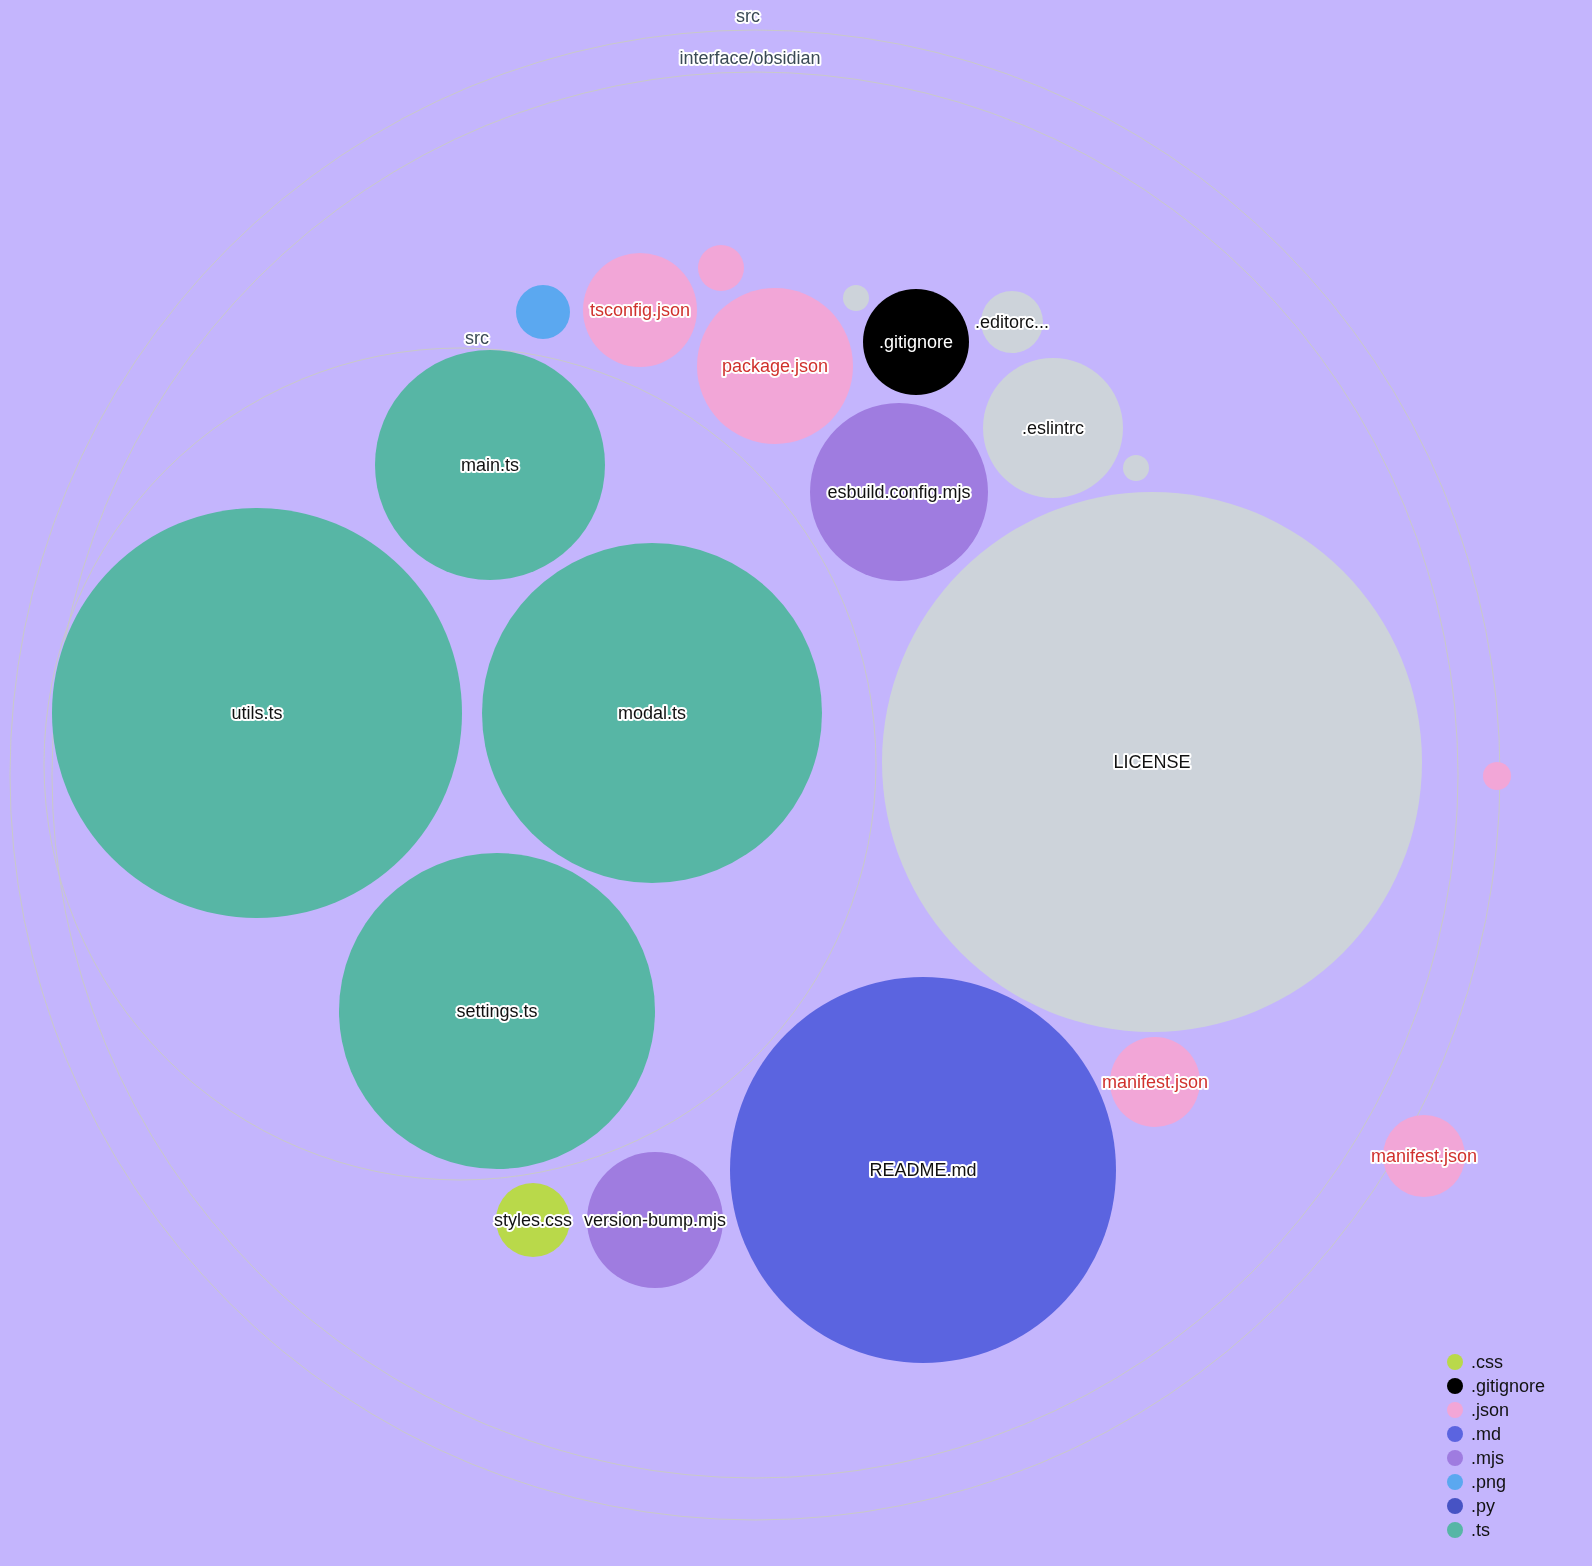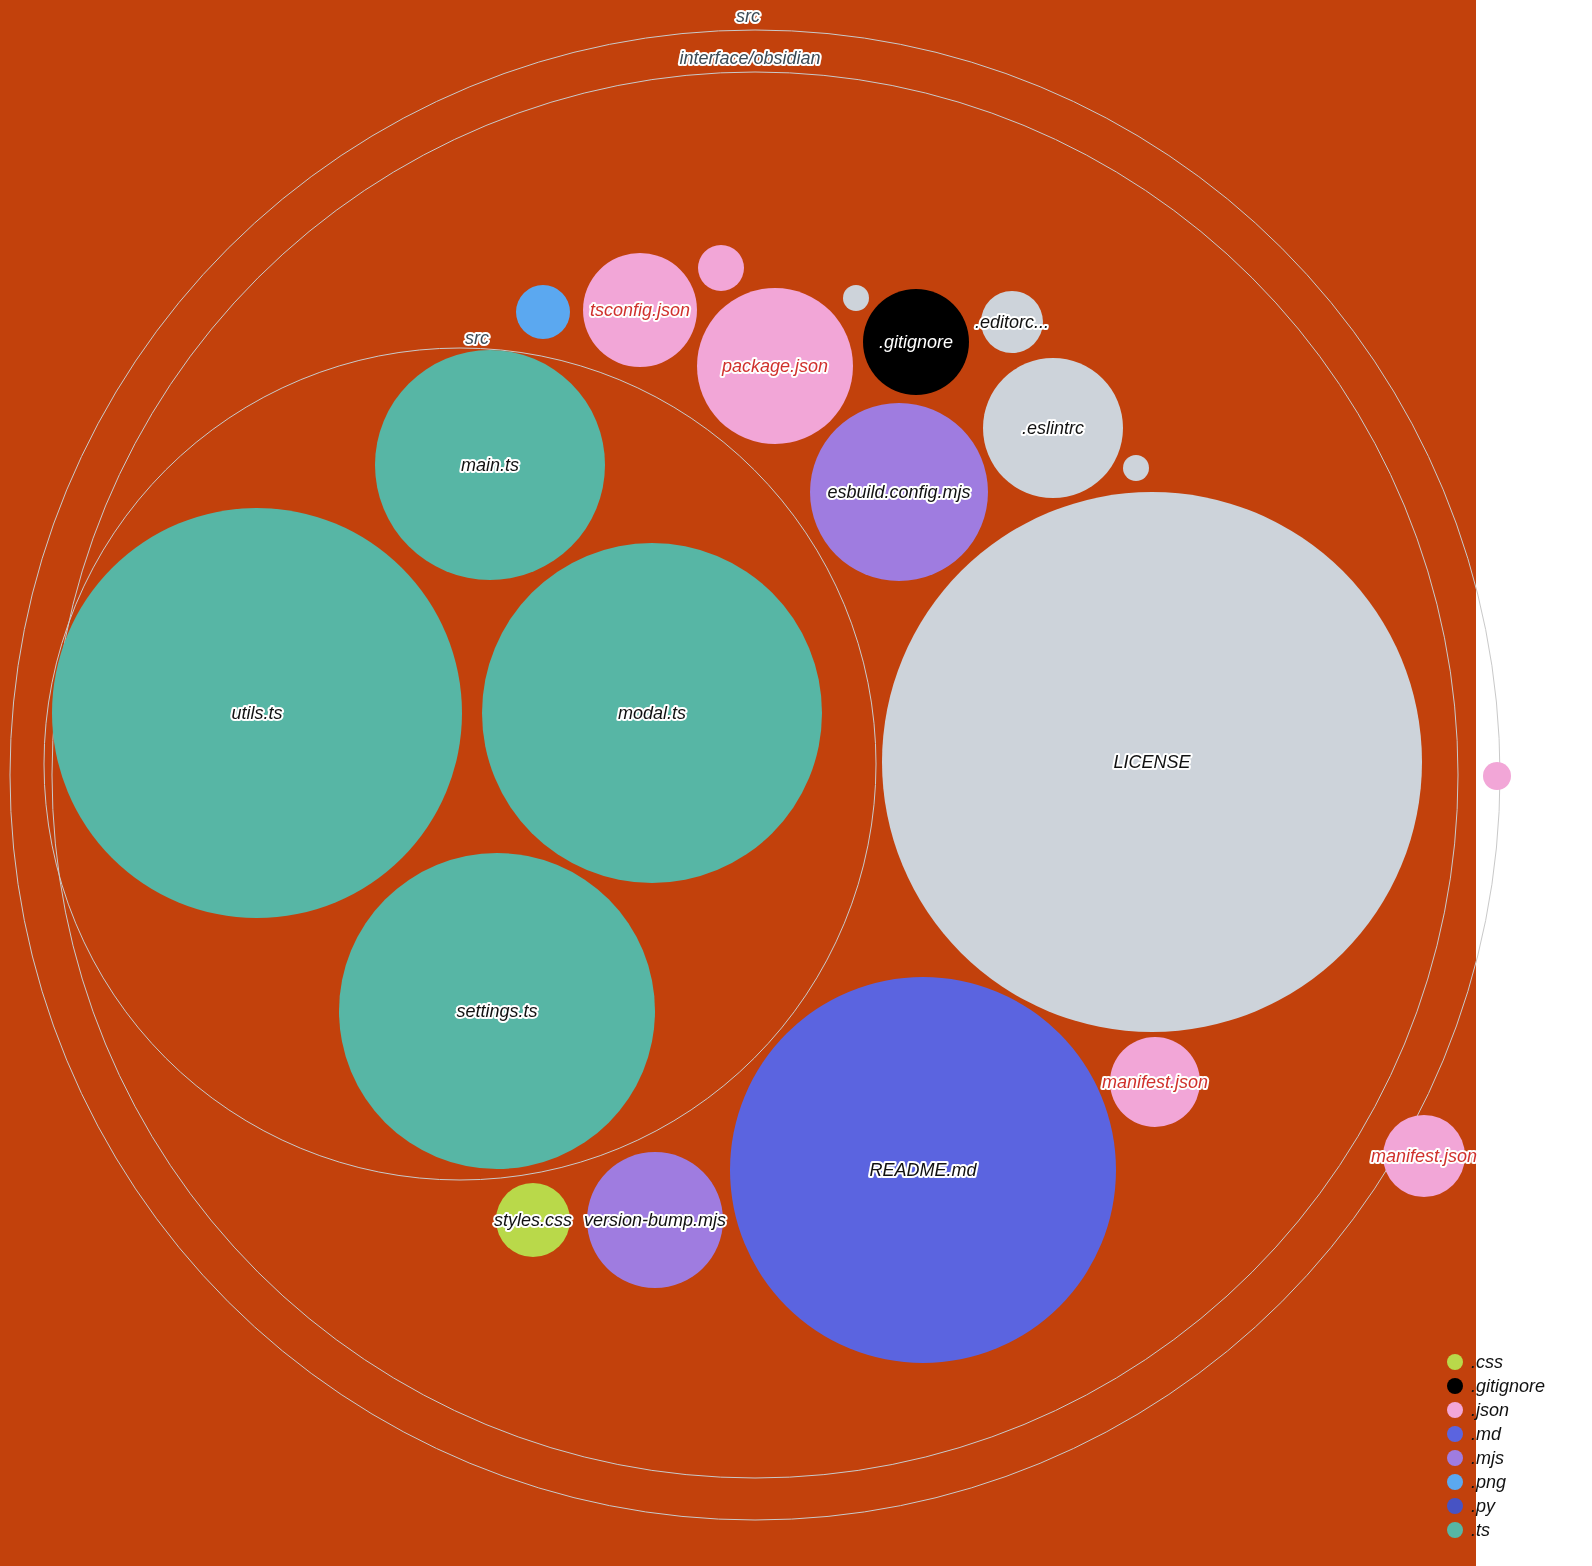--- a/index.html
+++ b/index.html
@@ -6,24 +6,23 @@
     margin: 0;
     padding: 0;
     background: #ffffff;
     width: 1592px;
     height: 1566px;
     overflow: hidden;
     font-family: "Liberation Sans", sans-serif;
   }
   .canvas {
     position: relative;
-    width: 1476px;
+    width: 1592px;
     height: 1566px;
-    background: #c2410c;
-    font-style: italic;
+    background: #c4b5fd;
   }
   svg text {
     font-family: "Liberation Sans", sans-serif;
   }
 </style>
 </head>
 <body>
 
 <div class="canvas">
   <svg width="1592" height="1566" viewBox="0 0 1592 1566" xmlns="http://www.w3.org/2000/svg">

